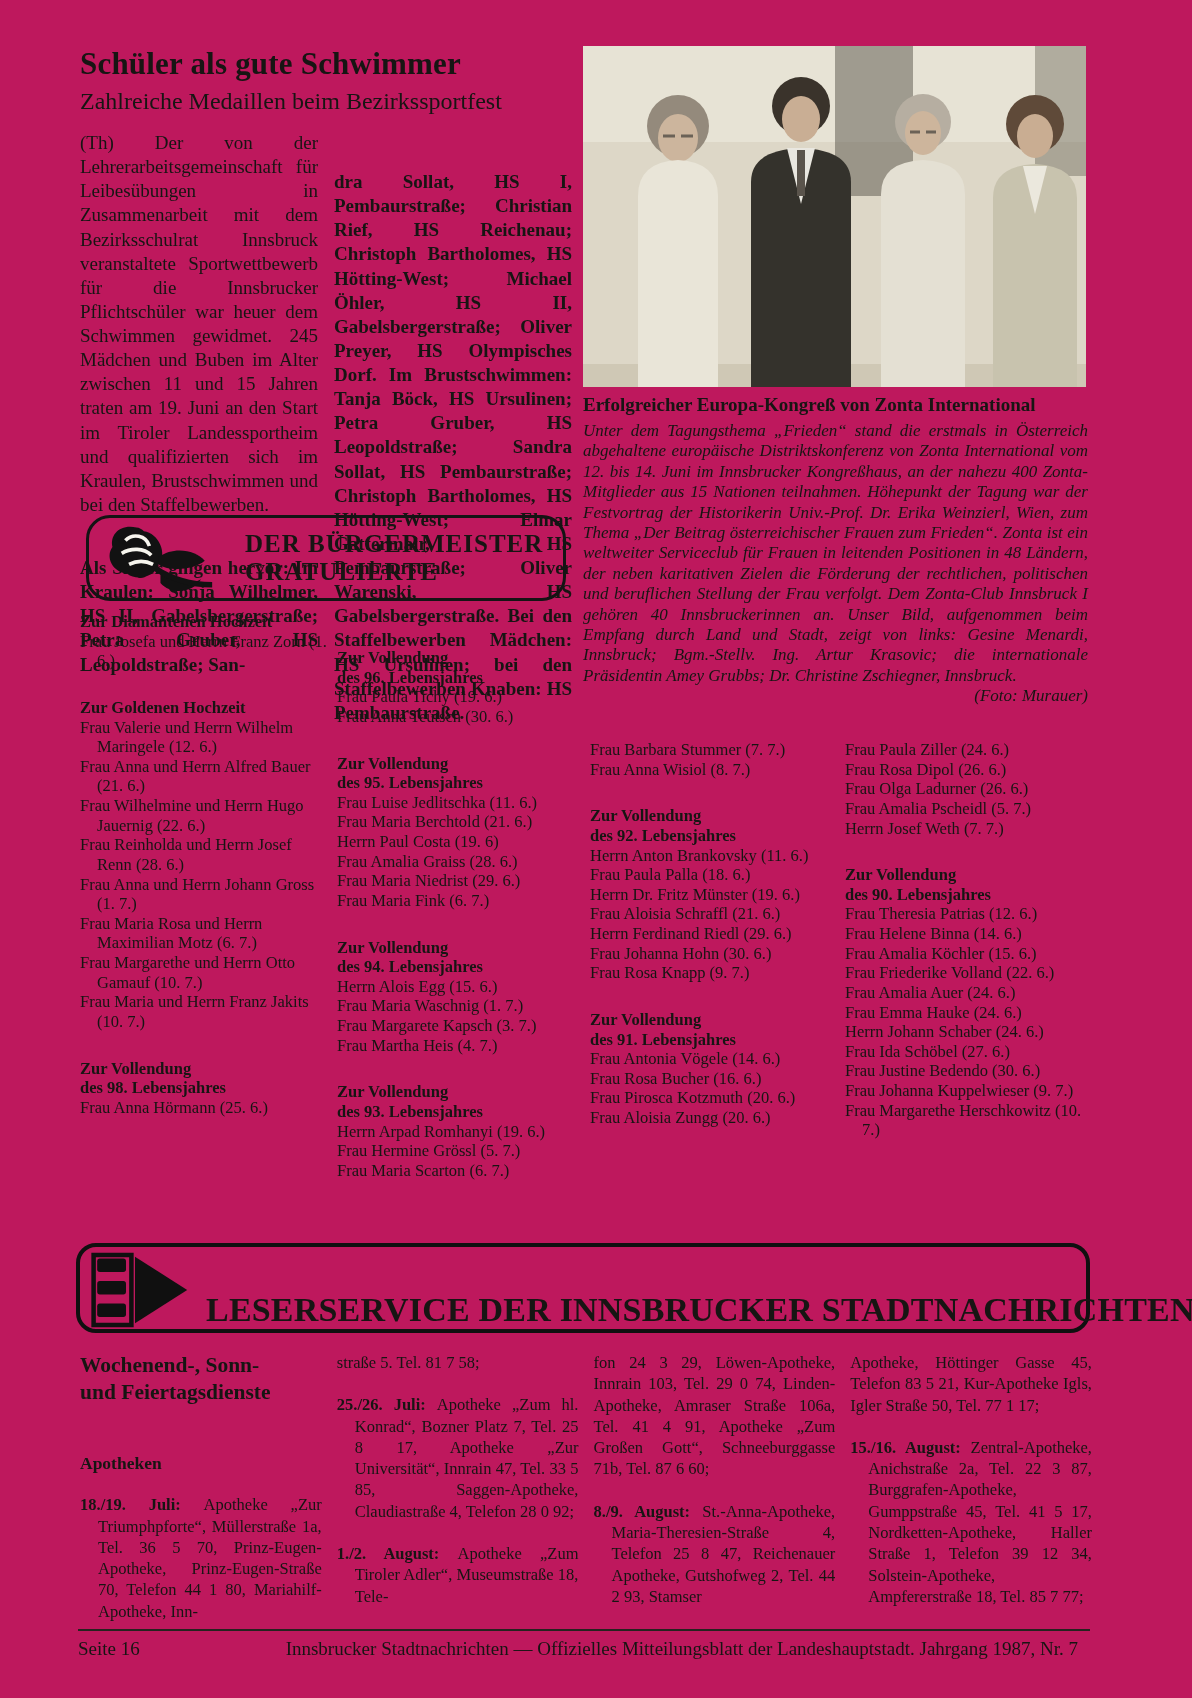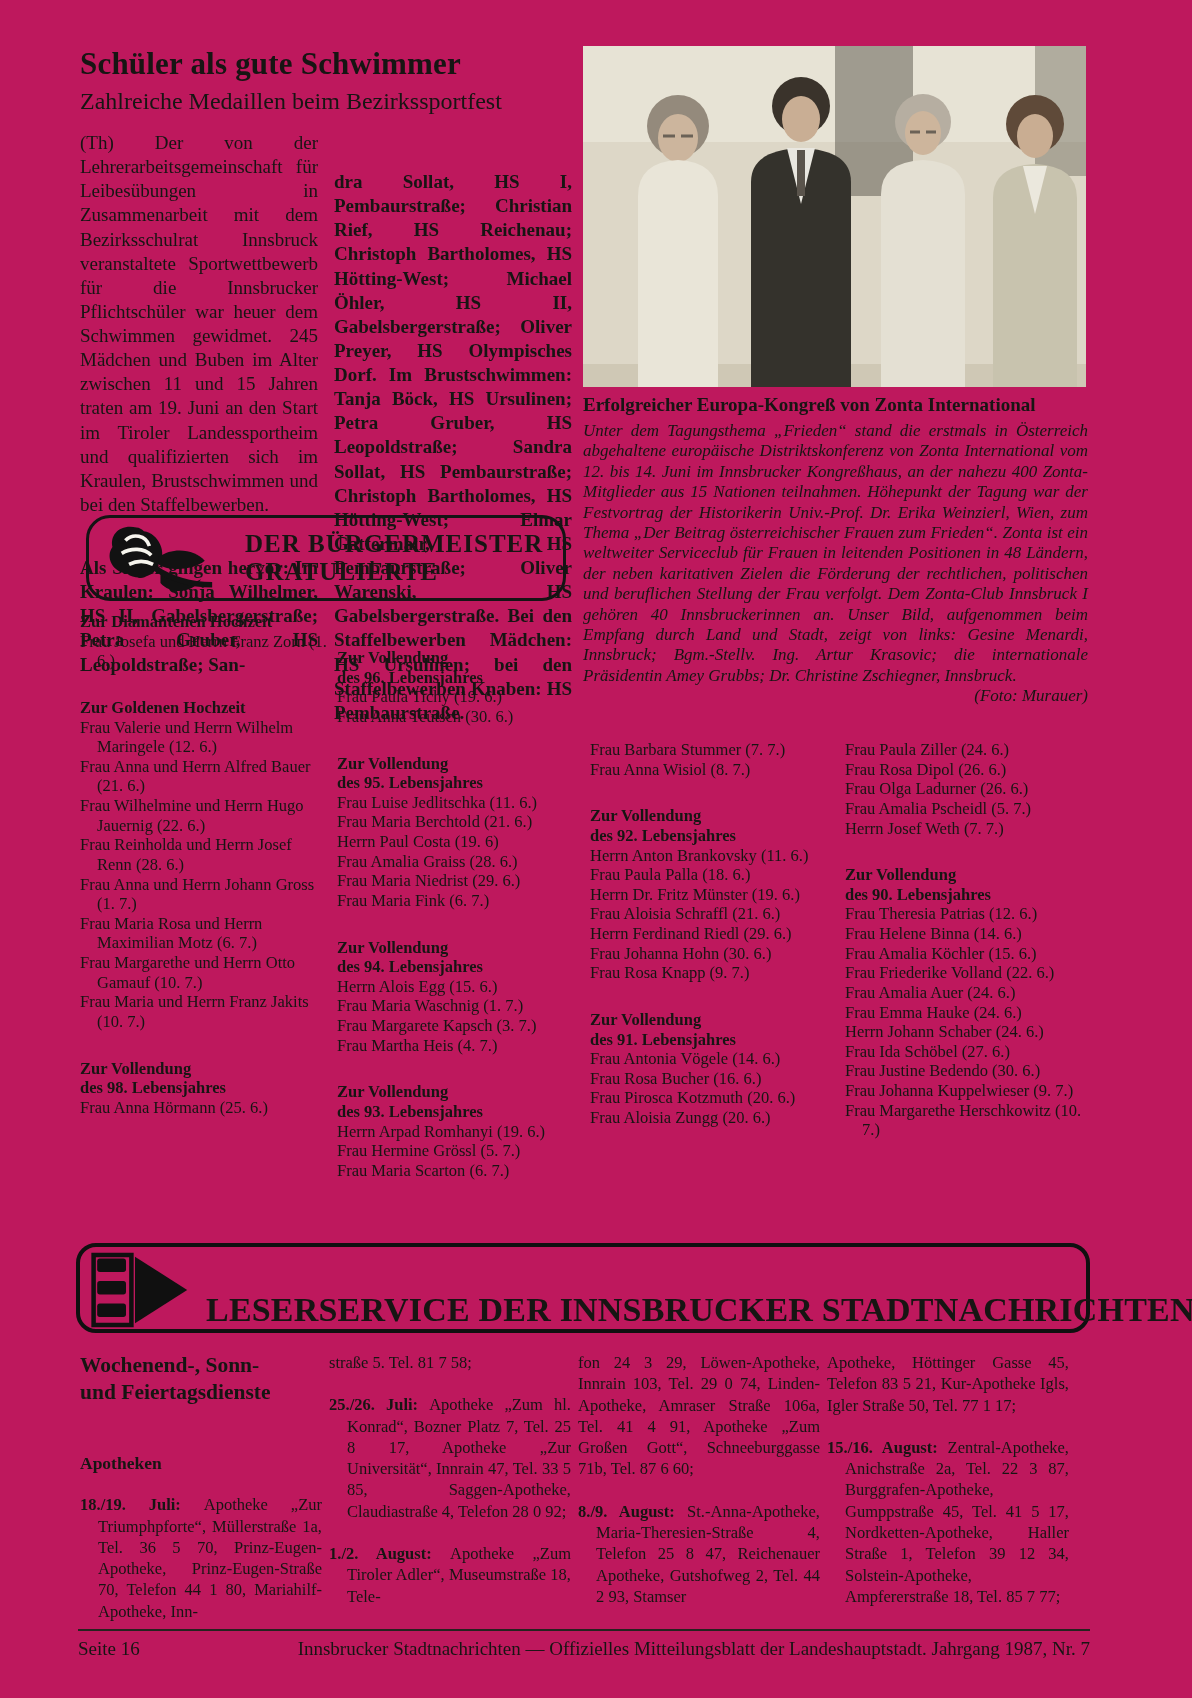--- a/index.html
+++ b/index.html
@@ -46,31 +46,31 @@
   .c-section + .c-section { margin-top:27px; }
 
   
   .ls-banner { position:absolute; left:76px; top:1243px; width:1014px; height:90px;
     border:4px solid #101010; border-radius:20px; box-sizing:border-box;
     display:flex; align-items:flex-end; }
   .ls-logo { margin-left:10px; line-height:0; }
   .ls-text { font-size:34px; font-weight:bold; letter-spacing:0.2px; margin-left:8px; white-space:nowrap; }
 
   
-  .svc { position:absolute; left:80px; top:1352px; width:1012px; display:flex; gap:7px; }
+  .svc { position:absolute; left:80px; top:1352px; width:1012px; display:flex; gap:15px; }
   .svc-col { width:242px; font-size:16.5px; line-height:1.29; }
   .svc-h { font-size:21.5px; font-weight:bold; margin:0 0 46px; line-height:1.25; }
   .svc-sub { font-weight:bold; font-size:17.5px; margin:0 0 20px; }
   .svc-block { margin:0 0 21px; text-align:justify; }
   .hang { padding-left:18px; text-indent:-18px; }
 
   
   .footer-rule { position:absolute; left:78px; top:1629px; width:1012px; border-top:2px solid #26231f; }
   .footer { position:absolute; left:78px; top:1638px; width:1012px; display:flex; font-size:19px; }
-  .footer .fr { margin-left:auto; margin-right:0; }
+  .footer .fr { margin-left:auto; margin-right:12px; }
 </style>
 </head>
 <body>
 
 <div class="page">
 
   <section class="article">
     <h1 class="art-title">Schüler als gute Schwimmer</h1>
     <h2 class="art-sub">Zahlreiche Medaillen beim Bezirkssportfest</h2>
     <div class="art-cols">

